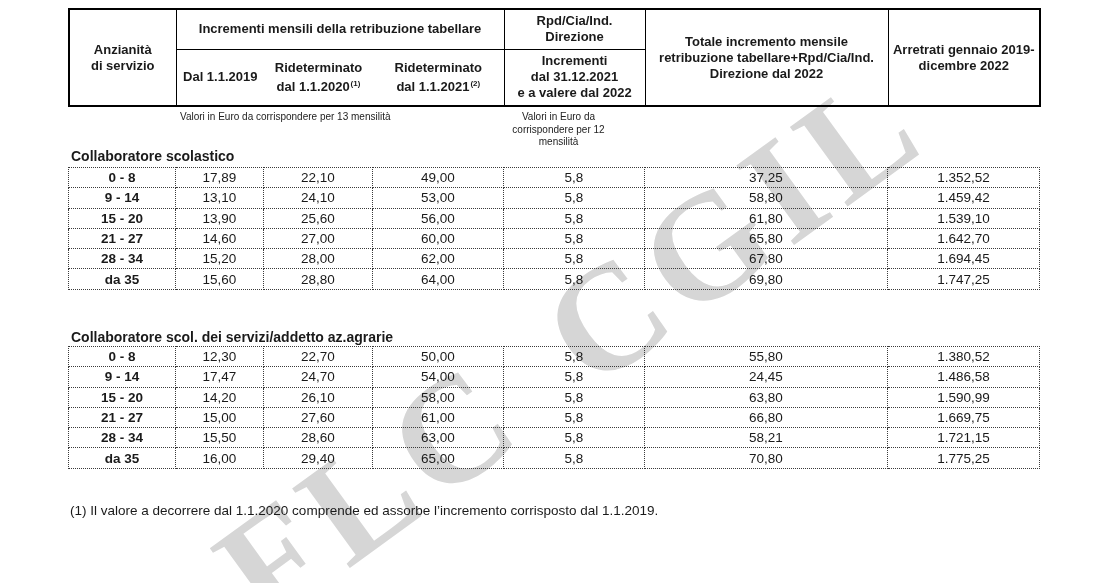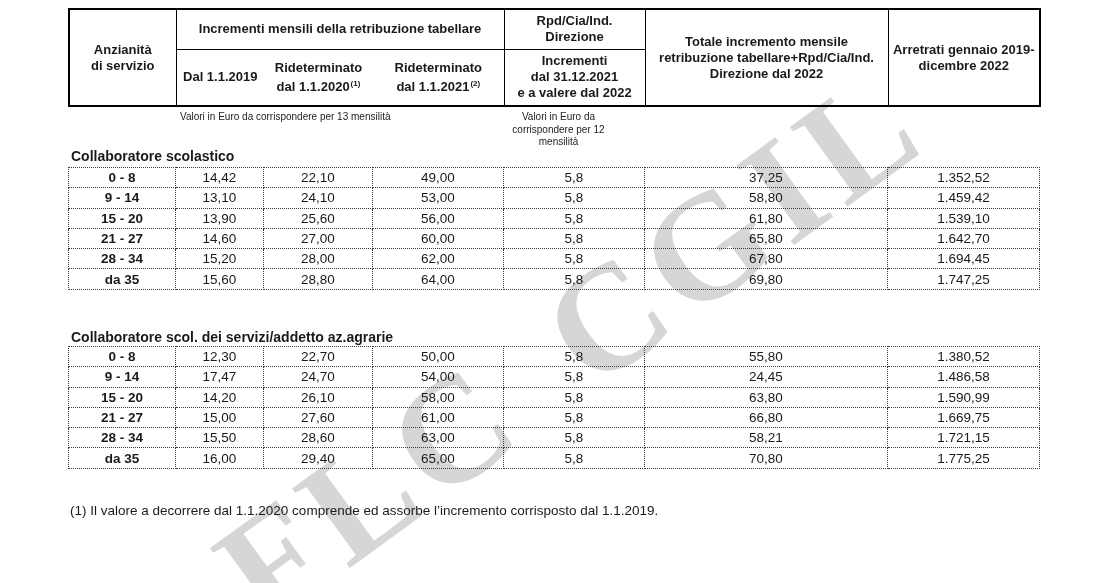--- a/index.html
+++ b/index.html
@@ -124,21 +124,21 @@
           <col style="width:88px">
           <col style="width:109px">
         <col style="width:131px">
           <col style="width:141px">
           <col style="width:243px">
         <col style="width:152px">
       </colgroup>
       <tbody>
           <tr>
             <td class="sen">0 - 8</td>
-            <td class="">14,42</td>
+            <td class="">17,89</td>
             <td class="">22,10</td>
             <td class="">49,00</td>
             <td class="">5,8</td>
             <td class="">37,25</td>
             <td class="">1.352,52</td>
           </tr>
           <tr>
             <td class="sen">9 - 14</td>
             <td class="">13,10</td>
             <td class="">24,10</td>

